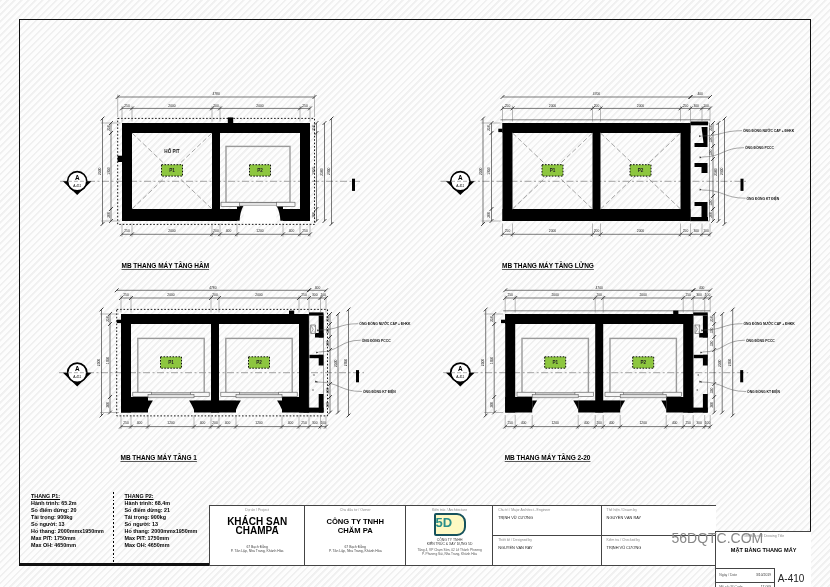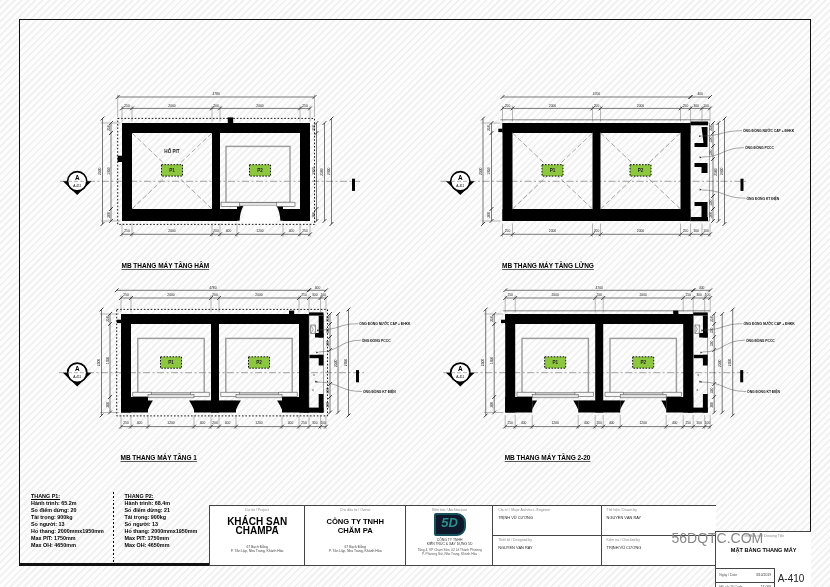--- a/index.html
+++ b/index.html
@@ -749,21 +749,21 @@
   </div>
 
 <div style="position:absolute;left:303.6px;top:504.7px;width:101.29999999999995px;height:59.1px;background:#fff;border:0.7px solid #444;border-right:none;">
     <div style="color:#888;font-size:3.5px;text-align:center;margin-top:2.2px;">Chủ đầu tư / Owner</div>
     <div style="font-size:7.6px;font-weight:bold;text-align:center;margin-top:5px;line-height:9.5px;">CÔNG TY TNHH<br>CHĂM PA</div>
     <div style="font-size:3.4px;color:#444;text-align:center;margin-top:9px;line-height:4.4px;">67 Bạch Đằng<br>P. Tân Lập, Nha Trang, Khánh Hòa</div>
   </div>
 
 <div style="position:absolute;left:404.9px;top:504.7px;width:87.30000000000001px;height:59.1px;background:#fff;border:0.7px solid #444;border-right:none;">
     <div style="color:#888;font-size:3.5px;text-align:center;margin-top:2.2px;">Kiến trúc / Architecture</div>
-    <div style="width:28px;height:19px;margin:1.5px auto 0;background:#0f172a;border:2px solid #16525c;border-radius:2px 9px 9px 2px;text-align:center;font-size:13px;font-weight:bold;color:#2a8f8a;line-height:15px;font-style:italic;">5D</div>
+    <div style="width:28px;height:19px;margin:1.5px auto 0;background:#fef9c3;border:2px solid #16525c;border-radius:2px 9px 9px 2px;text-align:left;font-size:13px;font-weight:bold;color:#2a8f8a;line-height:15px;">5D</div>
     <div style="font-size:3.4px;color:#333;text-align:center;margin-top:1.8px;line-height:4.3px;">CÔNG TY TNHH<br>KIẾN TRÚC &amp; XÂY DỰNG 5D</div>
     <div style="font-size:3.2px;color:#555;text-align:center;margin-top:1.2px;line-height:4.2px;">Tầng 4, VP Chạm Sớn, 02 Lê Thành Phương<br>P. Phương Sài, Nha Trang, Khánh Hòa</div>
   </div>
 
 <div style="position:absolute;left:492.2px;top:504.7px;width:108.40000000000003px;height:59.1px;background:#fff;border:0.7px solid #444;border-right:none;">
     <div style="position:absolute;left:0;right:0;padding-left:5px;top:0;height:29.4px;border-bottom:0.7px solid #444;">
       <div style="color:#888;font-size:3.4px;margin-top:2.2px;">Chủ trì / Major Architect - Engineer</div>
       <div style="font-size:3.9px;color:#222;margin-top:2.8px;">TRỊNH VŨ CƯƠNG</div>
     </div>
     <div style="position:absolute;left:0;right:0;padding-left:5px;top:30px;">

